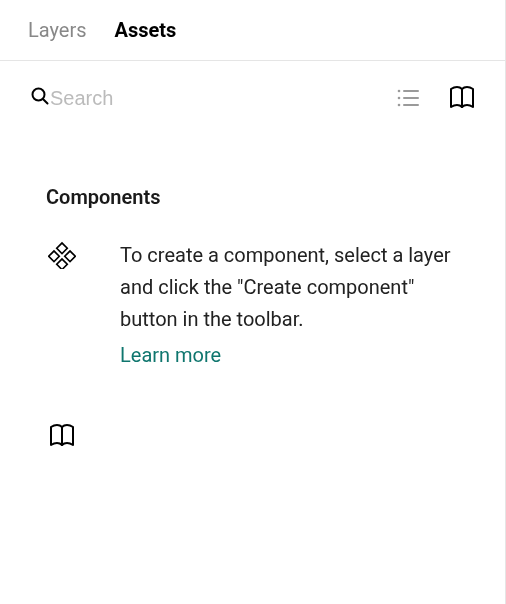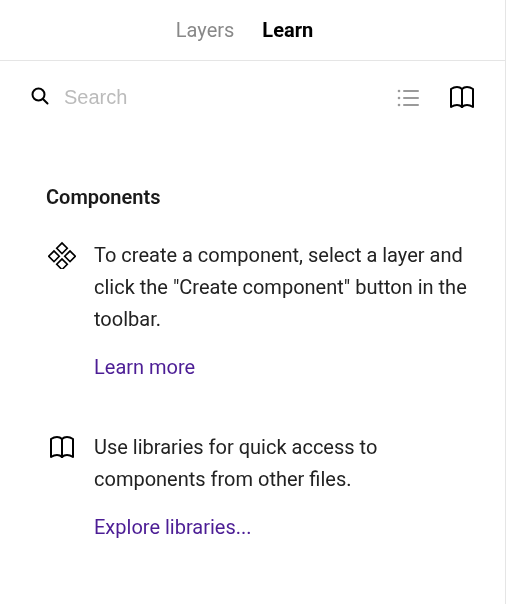--- a/index.html
+++ b/index.html
@@ -14,21 +14,20 @@
       background: #fff;
       border-right: 1px solid #e5e5e5;
       overflow: hidden;
     }
     .header {
       display: flex;
       align-items: center;
       justify-content: space-between;
       padding: 18px 44px 18px 28px;
       border-bottom: 1px solid #e5e5e5;
-      flex-direction: column;
     }
     .tabs {
       display: flex;
       gap: 28px;
     }
     .tab {
       font-size: 20px;
       color: #888;
       cursor: pointer;
       font-weight: 400;
@@ -53,22 +52,22 @@
       align-items: center;
     }
     .search-row {
       display: flex;
       align-items: center;
       justify-content: space-between;
       padding: 22px 28px 22px 30px;
     }
     .search-left {
       display: flex;
-      align-items: flex-start;
-      gap: 14px;
+      align-items: center;
+      gap: 0;
       flex: 1;
     }
     .search-input {
       border: none;
       outline: none;
       font-size: 20px;
       color: #333;
       flex: 1;
       background: transparent;
     }
@@ -94,53 +93,53 @@
       padding: 50px 30px 0 46px;
     }
     .section-title {
       font-size: 20px;
       font-weight: 600;
       color: #1a1a1a;
       margin-bottom: 30px;
     }
     .info-item {
       display: flex;
-      gap: 16px;
+      gap: 42px;
       margin-bottom: 52px;
     }
     .info-icon {
       flex-shrink: 0;
       width: 32px;
       display: flex;
       justify-content: center;
       padding-top: 2px;
     }
     .info-text {
       flex: 1;
     }
     .info-desc {
       font-size: 20px;
       line-height: 1.6;
       color: #222;
     }
     .info-link {
       display: inline-block;
       font-size: 20px;
-      color: #4c1d95;
-      margin-top: 20px;
+      color: #0f766e;
+      margin-top: 8px;
       cursor: pointer;
     }
   </style>
 </head>
 <body>
 
 <div class="header">
   <div class="tabs">
     <div class="tab">Layers</div>
-    <div class="tab active">Learn</div>
+    <div class="tab active">Assets</div>
   </div>
 </div>
 
 <div class="search-row">
   <div class="search-left">
     <span>
       <svg width="20" height="20" viewBox="0 0 20 20" fill="none">
         <circle cx="8.5" cy="8.5" r="6" stroke="#000" stroke-width="2"></circle>
         <line x1="13.2" y1="13.2" x2="17.5" y2="17.5" stroke="#000" stroke-width="2" stroke-linecap="round"></line>
       </svg>
@@ -185,18 +184,14 @@
     </div>
   </div>
 
   <div class="info-item">
     <div class="info-icon">
       <svg width="30" height="30" viewBox="0 0 30 30" fill="none">
         <path d="M4 6 C4 6 7 4 10 4 C13 4 15 6 15 6 L15 24 C15 24 13 22 10 22 C7 22 4 24 4 24 Z" stroke="#000" stroke-width="2" stroke-linejoin="round" fill="none"></path>
         <path d="M15 6 C15 6 17 4 20 4 C23 4 26 6 26 6 L26 24 C26 24 23 22 20 22 C17 22 15 24 15 24 Z" stroke="#000" stroke-width="2" stroke-linejoin="round" fill="none"></path>
       </svg>
     </div>
-    <div class="info-text">
-      <div class="info-desc">Use libraries for quick access to components from other files.</div>
-      <span class="info-link">Explore libraries...</span>
-    </div>
   </div>
 </div>
 
 </body></html>

